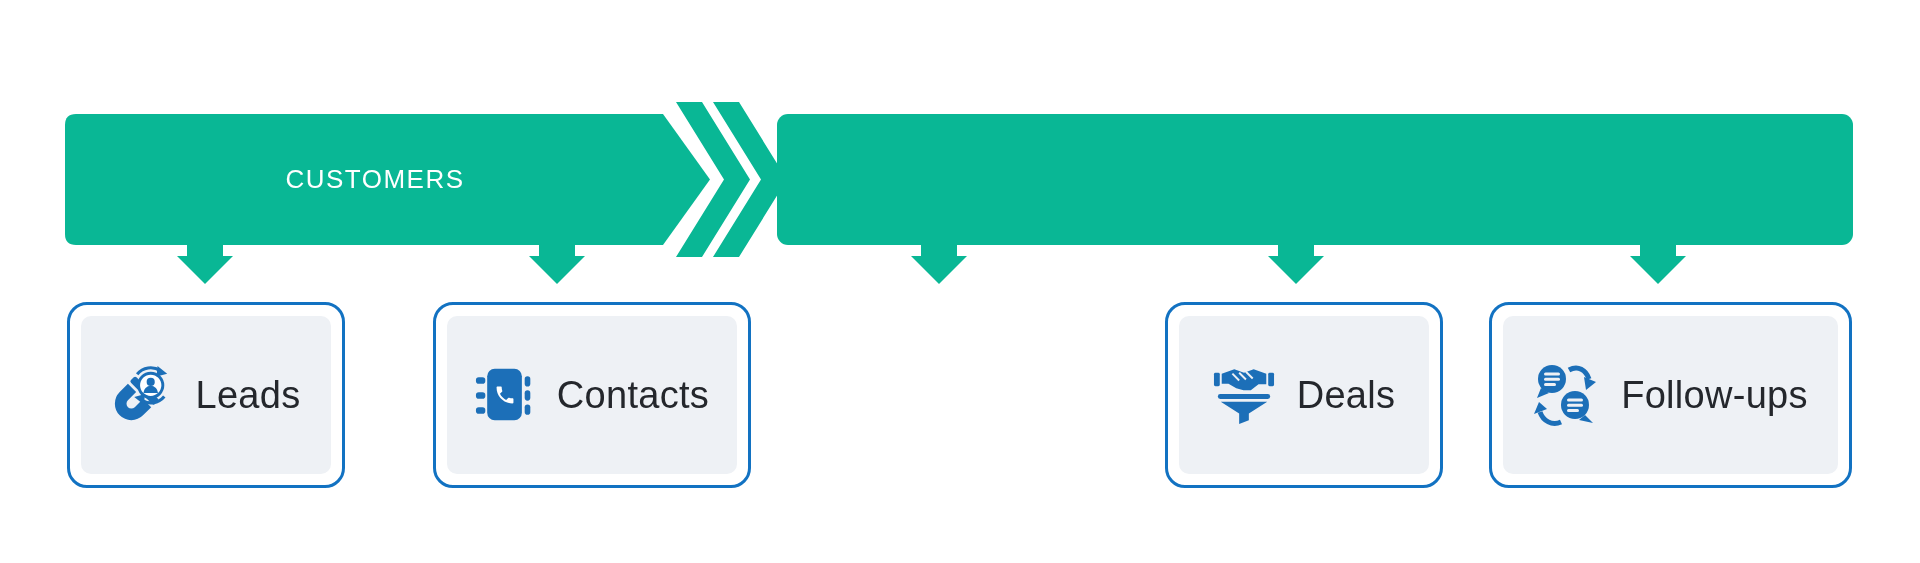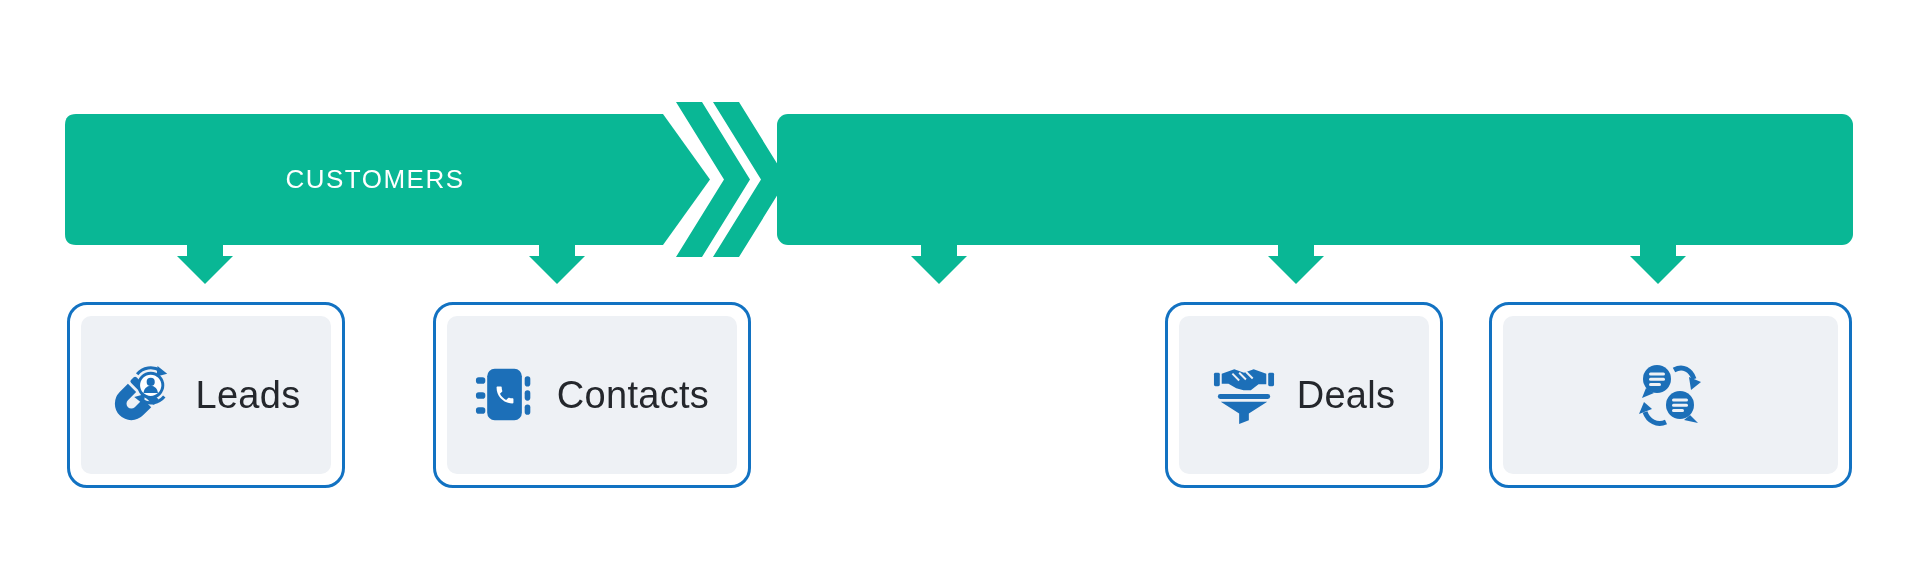--- a/index.html
+++ b/index.html
@@ -154,16 +154,17 @@
         </g>
         <g fill="var(--panel,#eef1f5)">
           <rect x="11" y="9.5" width="16" height="3" rx="1.5"></rect>
           <rect x="11" y="14.7" width="16" height="3" rx="1.5"></rect>
           <rect x="11" y="19.9" width="12" height="3" rx="1.5"></rect>
           <rect x="34" y="35.5" width="16" height="3" rx="1.5"></rect>
           <rect x="34" y="40.7" width="16" height="3" rx="1.5"></rect>
           <rect x="34" y="45.9" width="12" height="3" rx="1.5"></rect>
         </g>
       </svg>
+      <span class="label">Follow-ups</span>
     </div>
   </div>
 
 </div>
 
 </body></html>

